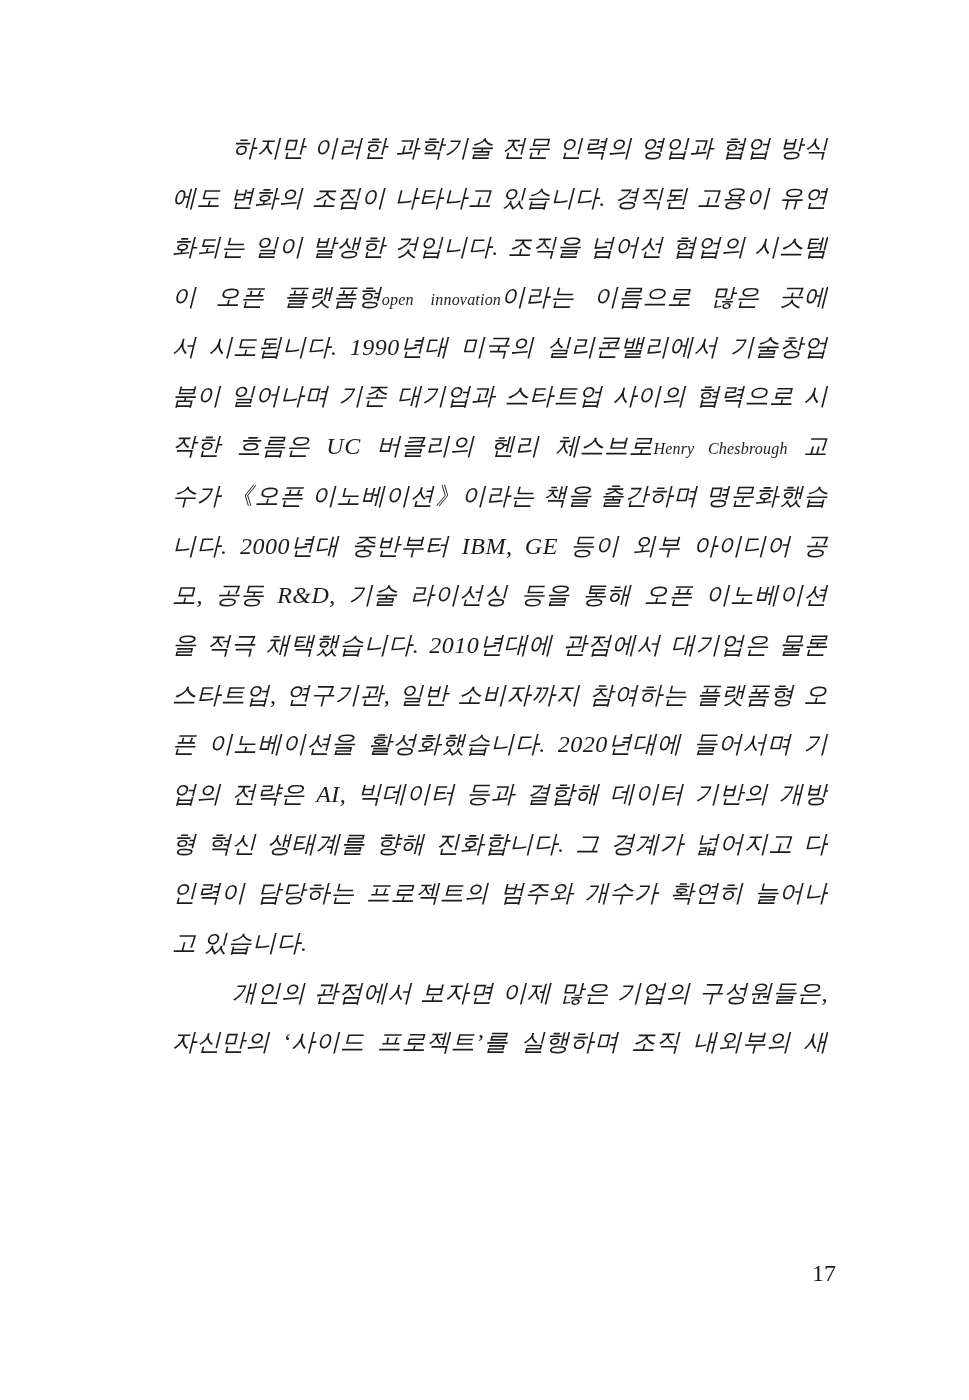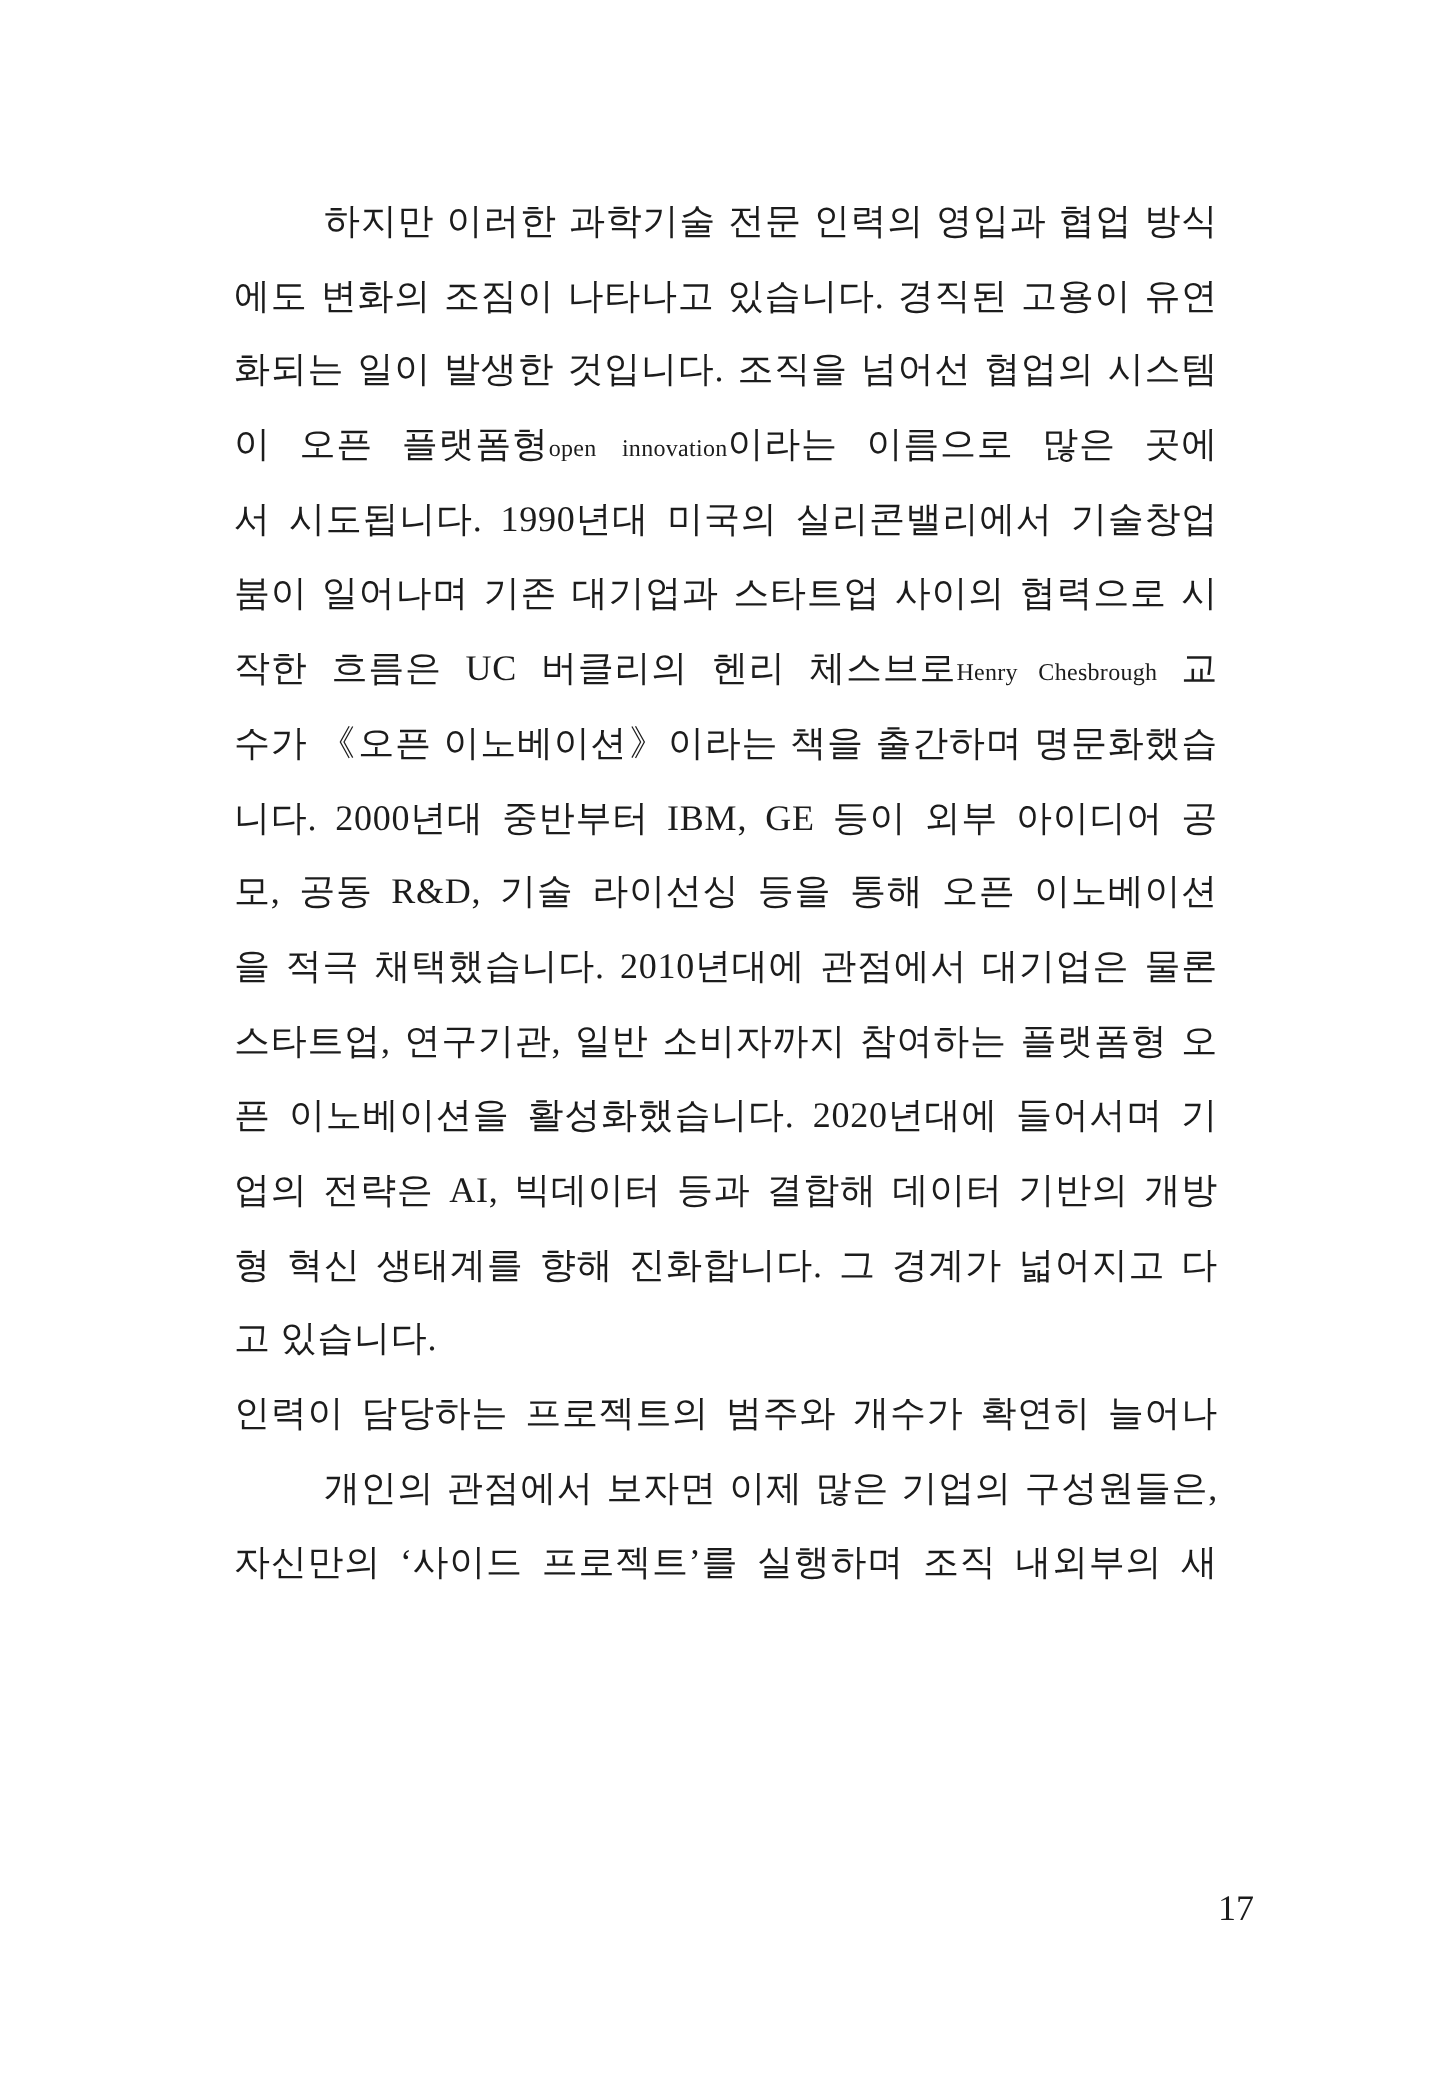--- a/index.html
+++ b/index.html
@@ -12,23 +12,24 @@
     position: relative;
     font-family: "Liberation Serif", "DejaVu Serif", serif;
     overflow: hidden;
   }
   .page {
     position: absolute;
     inset: 0;
   }
   .text-block {
     position: absolute;
-    left: 156px;
+    left: 172px;
     top: 124px;
     width: 656px;
+    font-style: italic;
   }
   .line {
     margin: 0;
     padding: 0;
     height: 49.7px;
     line-height: 49.7px;
     font-size: 24px;
     letter-spacing: 0.5px;
     text-align: justify;
     text-align-last: justify;
@@ -70,22 +71,22 @@
     <p class="line"><span>붐이 일어나며 기존 대기업과 스타트업 사이의 협력으로 시</span></p>
     <p class="line"><span>작한 흐름은 UC 버클리의 헨리 체스브로</span><span class="en">Henry Chesbrough</span><span> 교</span></p>
     <p class="line"><span>수가 《오픈 이노베이션》이라는 책을 출간하며 명문화했습</span></p>
     <p class="line"><span>니다. 2000년대 중반부터 IBM, GE 등이 외부 아이디어 공</span></p>
     <p class="line"><span>모, 공동 R&amp;D, 기술 라이선싱 등을 통해 오픈 이노베이션</span></p>
     <p class="line"><span>을 적극 채택했습니다. 2010년대에 관점에서 대기업은 물론</span></p>
     <p class="line"><span>스타트업, 연구기관, 일반 소비자까지 참여하는 플랫폼형 오</span></p>
     <p class="line"><span>픈 이노베이션을 활성화했습니다. 2020년대에 들어서며 기</span></p>
     <p class="line"><span>업의 전략은 AI, 빅데이터 등과 결합해 데이터 기반의 개방</span></p>
     <p class="line"><span>형 혁신 생태계를 향해 진화합니다. 그 경계가 넓어지고 다</span></p>
+    <p class="line"><span>인력이 담당하는 프로젝트의 범주와 개수가 확연히 늘어나</span></p>
     <p class="line para-end"><span>고 있습니다.</span></p>
-    <p class="line"><span>인력이 담당하는 프로젝트의 범주와 개수가 확연히 늘어나</span></p>
 
     <p class="line indent"><span>개인의 관점에서 보자면 이제 많은 기업의 구성원들은,</span></p>
     <p class="line"><span>자신만의 ‘사이드 프로젝트’를 실행하며 조직 내외부의 새</span></p>
 
   </section>
 
   <div class="page-number">17</div>
 
 </div>
 

